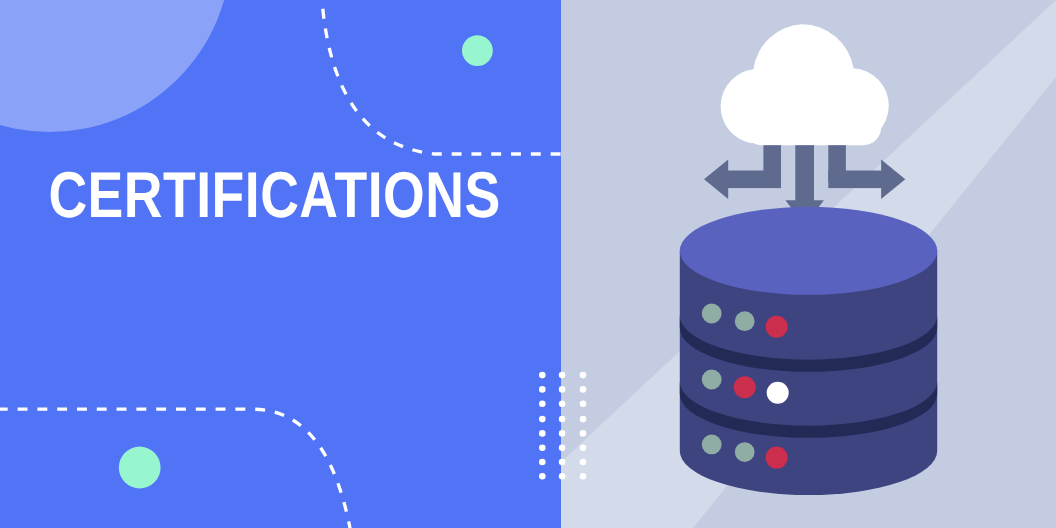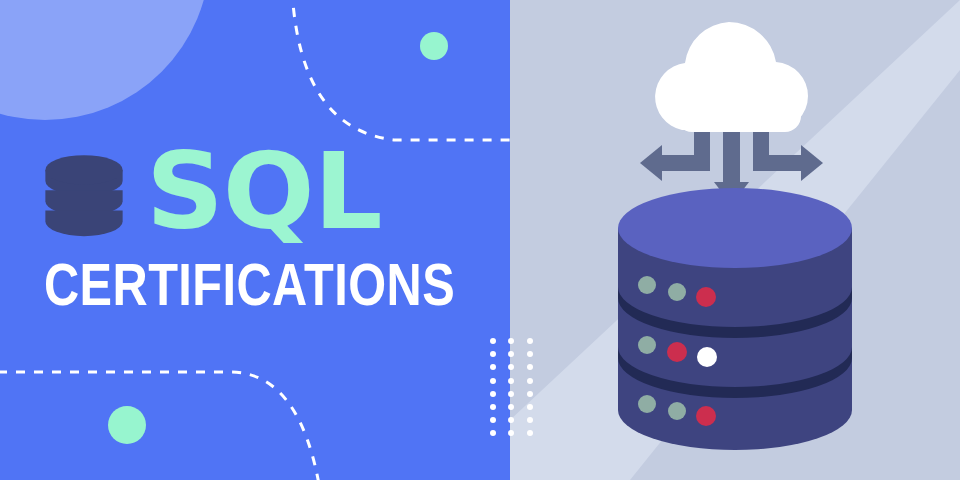--- a/index.html
+++ b/index.html
@@ -163,31 +163,20 @@
 
     <svg class="deco-svg" viewBox="0 0 510 480">
       <path d="M 292 -10 Q 300 130 395 140 L 530 140" fill="none" stroke="#ffffff" stroke-width="3" stroke-dasharray="9 9" stroke-linecap="butt"></path>
       <path d="M -20 372 L 230 372 Q 300 372 320 490" fill="none" stroke="#ffffff" stroke-width="3" stroke-dasharray="9 9" stroke-linecap="butt"></path>
     </svg>
 
     <div class="mint-dot top"></div>
     <div class="mint-dot bottom"></div>
 
     <div class="logo-block">
-      <div class="logo-row">
-        <svg class="db-icon" viewBox="0 0 100 100">
-          <g fill="#3a4477">
-            <path d="M8 26 v12 a42 16 0 0 0 84 0 v-12 z"></path>
-            <path d="M8 48 v12 a42 16 0 0 0 84 0 v-12 z"></path>
-            <path d="M8 70 v12 a42 16 0 0 0 84 0 v-12 z"></path>
-            <ellipse cx="50" cy="26" rx="42" ry="16"></ellipse>
-          </g>
-        </svg>
-        <div class="sql-word">SQL</div>
-      </div>
       <div class="cert-word">CERTIFICATIONS</div>
     </div>
   </div>
 
   <div class="dot-grid">
     <i></i>
       <i></i>
       <i></i>
     <i></i>
       <i></i>

